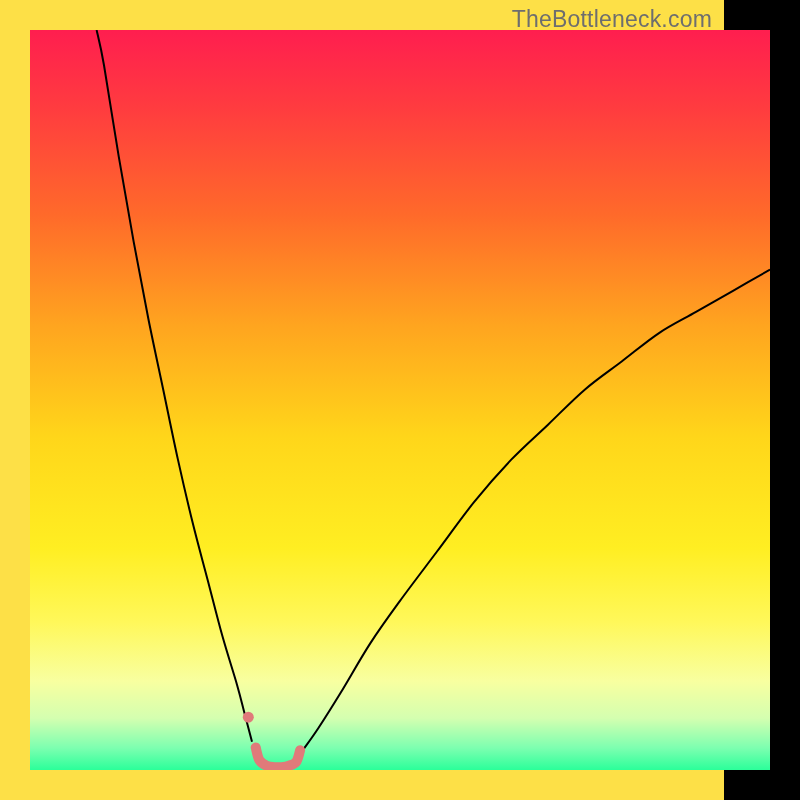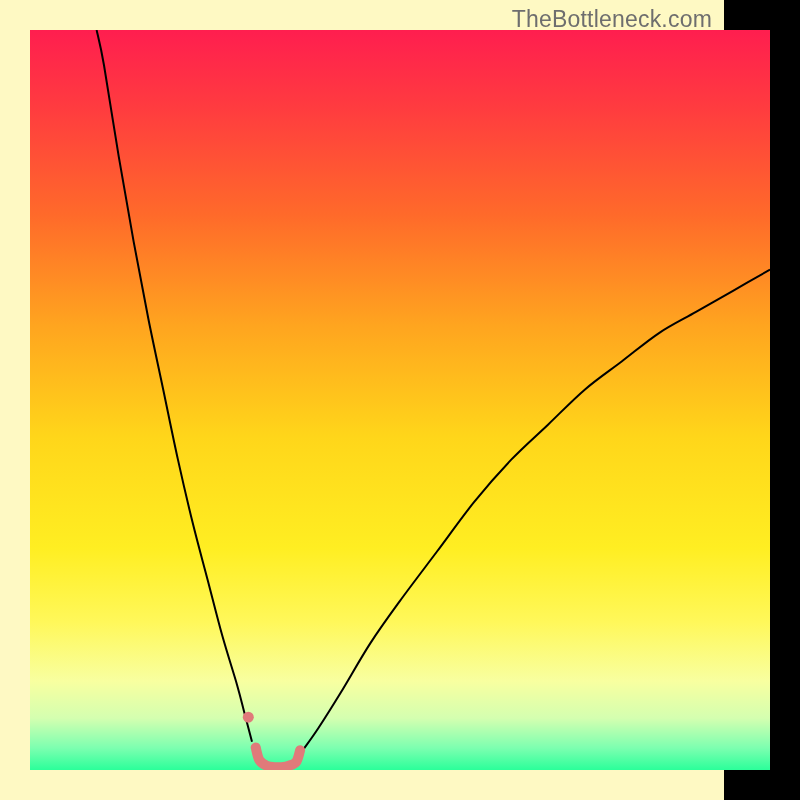--- a/index.html
+++ b/index.html
@@ -2,21 +2,21 @@
 <html><head>
 <meta charset="utf-8">
 <style>
   * { margin: 0; padding: 0; box-sizing: border-box; }
   html, body { width: 800px; height: 800px; overflow: hidden; }
   body { background: #000; font-family: Arial, Helvetica, sans-serif; }
   .frame {
     position: relative;
     width: 724px;
     height: 800px;
-    background: #fef9c3;
+    background: #fde047;
   }
   .plot-area {
     position: absolute;
     left: 30px;
     top: 30px;
     width: 740px;
     height: 740px;
     overflow: hidden;
   }
   .gradient-bg {

